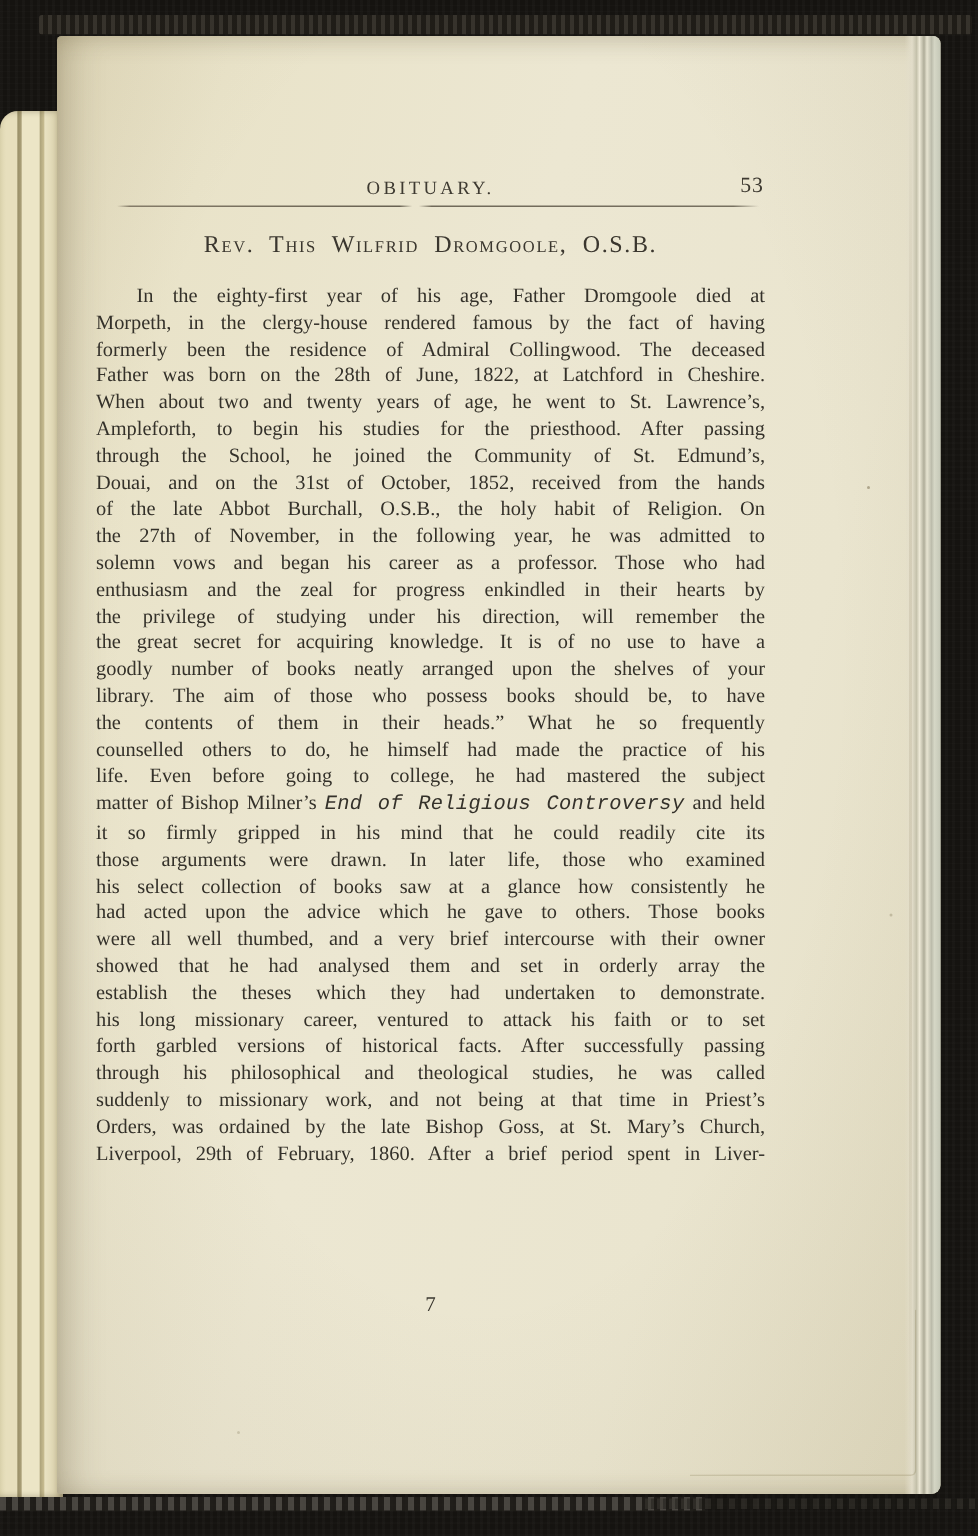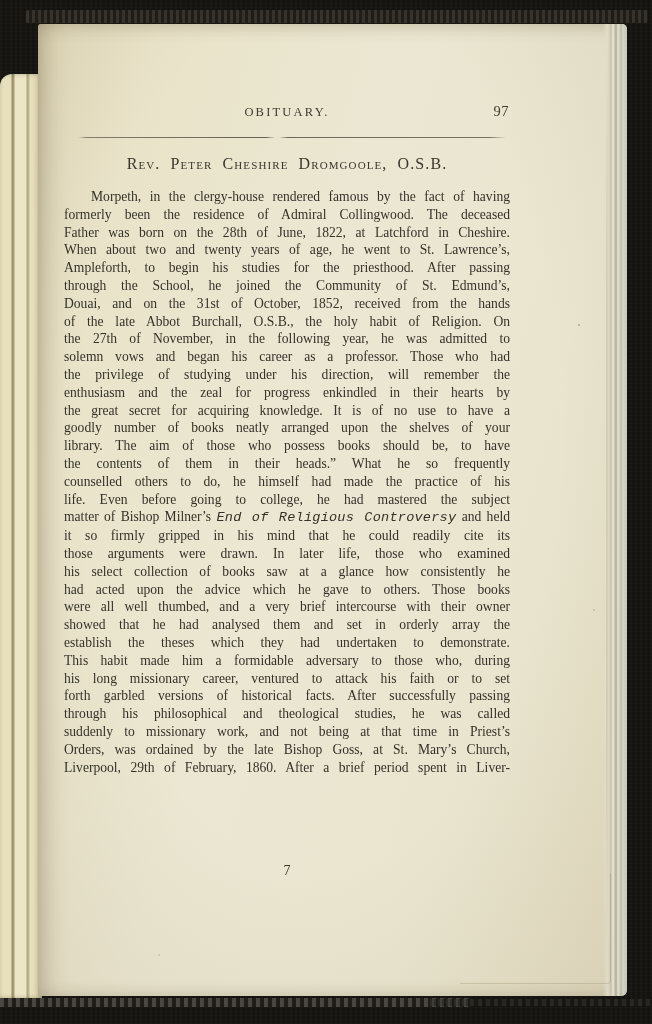--- a/index.html
+++ b/index.html
@@ -69,21 +69,21 @@
     position:absolute;right:16px;bottom:12px;width:150px;height:110px;
     border-right:1px solid rgba(150,140,105,.35);
     border-bottom:1px solid rgba(150,140,105,.30);
     border-radius:0 0 4px 0;pointer-events:none;
   }
   
   .textblock{
     position:absolute;left:26px;top:0;width:446px;height:100%;
     color:#35322b;
   }
-  .running-row{position:absolute;top:81px;left:0;width:100%;height:18px;}
+  .running-row{position:absolute;top:94px;left:0;width:100%;height:18px;}
   .running-head{
     display:block;text-align:center;
     font-size:12.5px;letter-spacing:2.2px;color:#3e3a31;
   }
   .page-number{
     position:absolute;right:1px;top:-2px;font-size:14.5px;letter-spacing:.5px;color:#3e3a31;
   }
   .rule{
     position:absolute;top:113px;left:14px;width:428px;height:1px;
     background:linear-gradient(to right,
@@ -120,52 +120,52 @@
   <div class="page-edges-left"></div>
 
   <div class="page">
     <div class="page-edge-right"></div>
     <div class="crease"></div>
     <div class="corner-underpage"></div>
 
     <div class="textblock">
       <div class="running-row">
         <span class="running-head">OBITUARY.</span>
-        <span class="page-number">97</span>
+        <span class="page-number">53</span>
       </div>
       <div class="rule"></div>
-      <h1 class="title">Rev. Peter Cheshire Dromgoole, O.S.B.</h1>
+      <h1 class="title">Rev. This Wilfrid Dromgoole, O.S.B.</h1>
       <div class="body" id="body-text">
+          <div class="line"><span>In the eighty-first year of his age, Father Dromgoole died at</span></div>
           <div class="line"><span>Morpeth, in the clergy-house rendered famous by the fact of having</span></div>
           <div class="line"><span>formerly been the residence of Admiral Collingwood.  The deceased</span></div>
           <div class="line"><span>Father was born on the 28th of June, 1822, at Latchford in Cheshire.</span></div>
           <div class="line"><span>When about two and twenty years of age, he went to St. Lawrence’s,</span></div>
           <div class="line"><span>Ampleforth, to begin his studies for the priesthood.  After passing</span></div>
           <div class="line"><span>through the School, he joined the Community of St. Edmund’s,</span></div>
           <div class="line"><span>Douai, and on the 31st of October, 1852, received from the hands</span></div>
           <div class="line"><span>of the late Abbot Burchall, O.S.B., the holy habit of Religion.  On</span></div>
           <div class="line"><span>the 27th of November, in the following year, he was admitted to</span></div>
           <div class="line"><span>solemn vows and began his career as a professor.  Those who had</span></div>
+          <div class="line"><span>enthusiasm and the zeal for progress enkindled in their hearts by</span></div>
           <div class="line"><span>the privilege of studying under his direction, will remember the</span></div>
-          <div class="line"><span>enthusiasm and the zeal for progress enkindled in their hearts by</span></div>
           <div class="line"><span>the great secret for acquiring knowledge.  It is of no use to have a</span></div>
           <div class="line"><span>goodly number of books neatly arranged upon the shelves of your</span></div>
           <div class="line"><span>library.  The aim of those who possess books should be, to have</span></div>
           <div class="line"><span>the contents of them in their heads.”  What he so frequently</span></div>
           <div class="line"><span>counselled others to do, he himself had made the practice of his</span></div>
           <div class="line"><span>life.  Even before going to college, he had mastered the subject</span></div>
           <div class="line"><span>matter of Bishop Milner’s </span><em>End of Religious Controversy</em><span> and held</span></div>
           <div class="line"><span>it so firmly gripped in his mind that he could readily cite its</span></div>
           <div class="line"><span>those arguments were drawn.  In later life, those who examined</span></div>
           <div class="line"><span>his select collection of books saw at a glance how consistently he</span></div>
           <div class="line"><span>had acted upon the advice which he gave to others.  Those books</span></div>
           <div class="line"><span>were all well thumbed, and a very brief intercourse with their owner</span></div>
           <div class="line"><span>showed that he had analysed them and set in orderly array the</span></div>
           <div class="line"><span>establish the theses which they had undertaken to demonstrate.</span></div>
-          <div class="line"><span>This habit made him a formidable adversary to those who, during</span></div>
           <div class="line"><span>his long missionary career, ventured to attack his faith or to set</span></div>
           <div class="line"><span>forth garbled versions of historical facts.  After successfully passing</span></div>
           <div class="line"><span>through his philosophical and theological studies, he was called</span></div>
           <div class="line"><span>suddenly to missionary work, and not being at that time in Priest’s</span></div>
           <div class="line"><span>Orders, was ordained by the late Bishop Goss, at St. Mary’s Church,</span></div>
           <div class="line"><span>Liverpool, 29th of February, 1860.  After a brief period spent in Liver-</span></div>
         </div>
       <div class="sig">7</div>
     </div>
 

